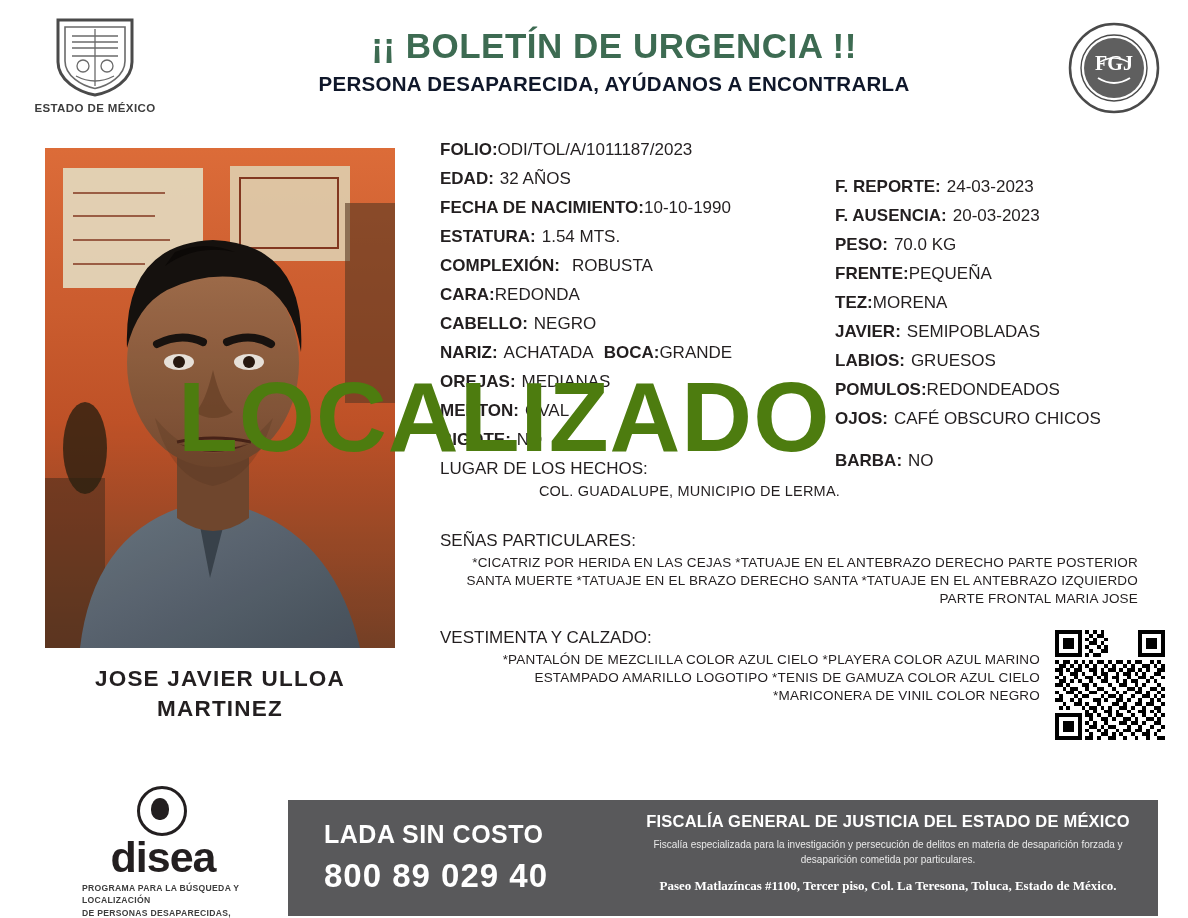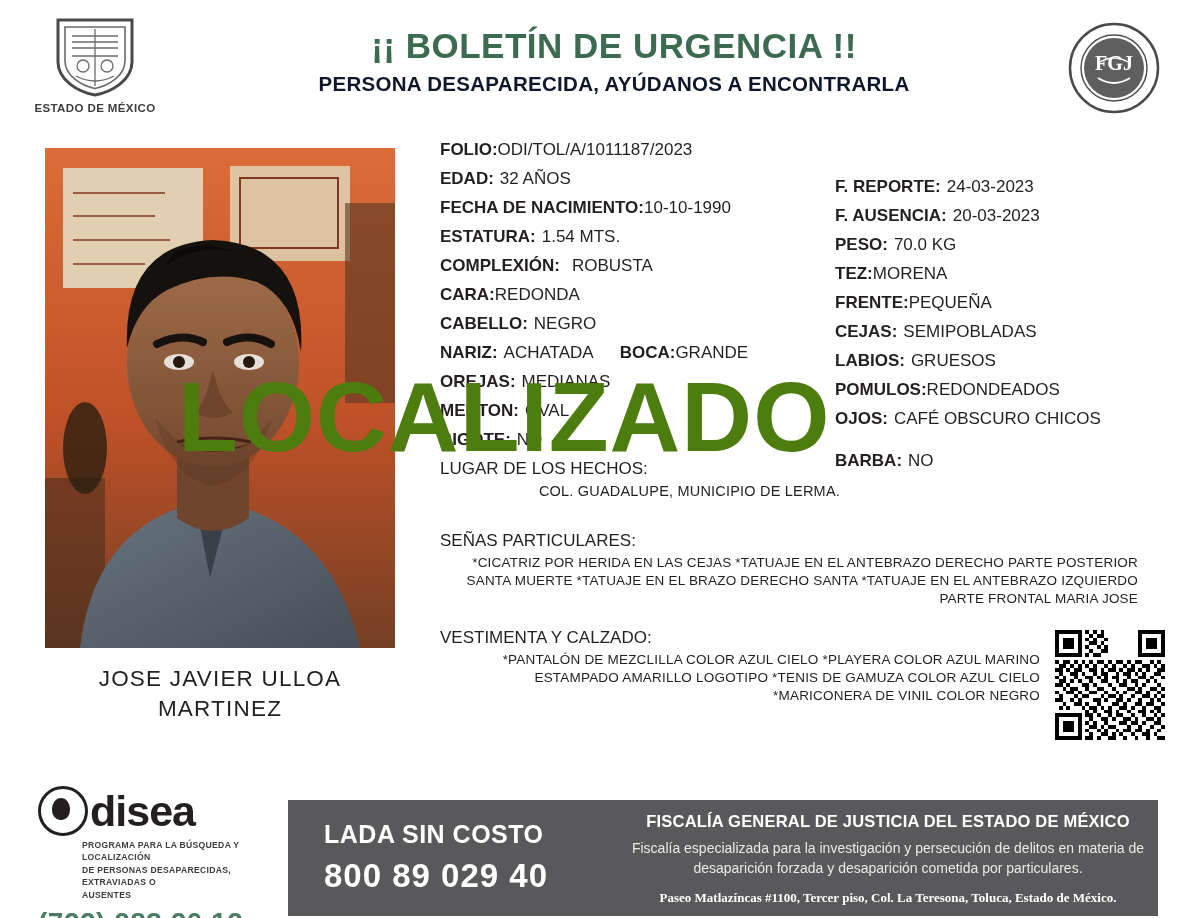--- a/index.html
+++ b/index.html
@@ -88,21 +88,21 @@
     height: 500px;
     overflow: hidden;
     position: relative;
     background: #6b5a4d;
   }
   .photo-art { position: absolute; inset: 0; }
   .person-name {
     margin-top: 16px;
     text-align: center;
     font-size: 22.5px;
-    font-weight: normal;
+    font-weight: bold;
     letter-spacing: 1.2px;
     line-height: 1.35;
     color: #231f20;
   }
 
   
   .data {
     position: absolute;
     left: 440px;
     top: 140px;
@@ -129,21 +129,21 @@
     font-weight: bold;
     color: #231f20;
     white-space: nowrap;
   }
   .val {
     color: #231f20;
     white-space: nowrap;
   }
   .sp { width: 6px; display: inline-block; }
 
-  .inline-pair { margin-left: 26px; }
+  .inline-pair { margin-left: 10px; }
 
   .block-head {
     font-weight: normal;
     font-size: 17px;
     margin-top: 4px;
   }
   .block-body {
     font-size: 13.5px;
     line-height: 1.35;
     margin: 3px 0 0 8px;
@@ -196,20 +196,21 @@
     width: 250px;
   }
   .odisea-word {
     font-size: 43px;
     font-weight: bold;
     color: #231f20;
     letter-spacing: -1px;
     line-height: 1;
     display: flex;
     align-items: center;
+    flex-direction: column;
   }
   .odisea-mark {
     width: 44px;
     height: 44px;
     border-radius: 50%;
     border: 3px solid #231f20;
     position: relative;
     margin-right: 2px;
     flex: none;
   }
@@ -272,21 +273,21 @@
     top: 12px;
     width: 520px;
     text-align: center;
   }
   .fiscalia-title {
     font-size: 16.5px;
     font-weight: bold;
     letter-spacing: 0.2px;
   }
   .fiscalia-desc {
-    font-size: 14px;
+    font-size: 10px;
     line-height: 1.45;
     margin-top: 7px;
     color: #e9e9e9;
   }
   .fiscalia-addr {
     font-size: 13px;
     font-weight: bold;
     line-height: 1.4;
     margin-top: 10px;
     font-family: "Liberation Serif", serif;
@@ -470,29 +471,29 @@
       <span class="lbl">F. AUSENCIA:</span>
         <span class="sp"></span>
       <span class="val">20-03-2023</span>
     </div>
     <div class="row">
       <span class="lbl">PESO:</span>
         <span class="sp"></span>
       <span class="val">70.0 KG</span>
     </div>
     <div class="row">
+      <span class="lbl">FRENTE:</span>
+      <span class="val">PEQUEÑA</span>
+    </div>
+    <div class="row">
       <span class="lbl">TEZ:</span>
       <span class="val">MORENA</span>
     </div>
     <div class="row">
-      <span class="lbl">FRENTE:</span>
-      <span class="val">PEQUEÑA</span>
-    </div>
-    <div class="row">
-      <span class="lbl">CEJAS:</span>
+      <span class="lbl">JAVIER:</span>
         <span class="sp"></span>
       <span class="val">SEMIPOBLADAS</span>
     </div>
     <div class="row">
       <span class="lbl">LABIOS:</span>
         <span class="sp"></span>
       <span class="val">GRUESOS</span>
     </div>
     <div class="row">
       <span class="lbl">POMULOS:</span>

